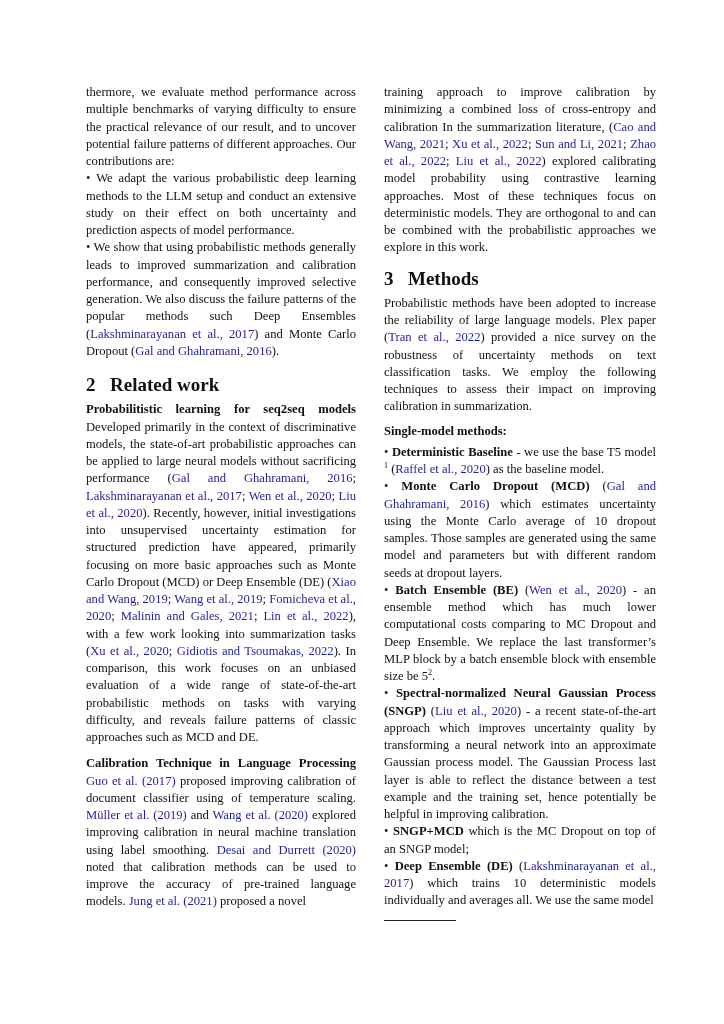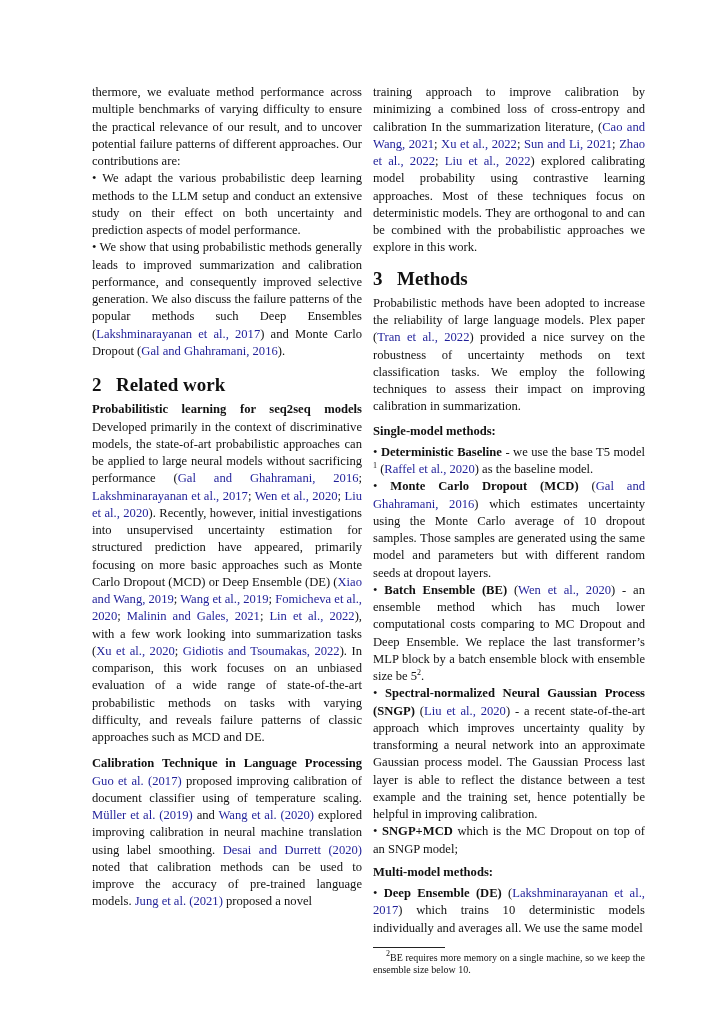--- a/index.html
+++ b/index.html
@@ -1,20 +1,20 @@
 <!DOCTYPE html>
 <html><head>
 <meta charset="utf-8">
 <style>
   html, body { margin: 0; padding: 0; background: #ffffff; }
   body { width: 724px; height: 1024px; position: relative; overflow: hidden;
          font-family: "Liberation Serif", "DejaVu Serif", serif; color: #111; }
   .col { position: absolute; top: 84px; width: 270px; font-size: 12.6px; line-height: 17.25px; }
-  .col.left { left: 92px; }
-  .col.right { left: 373px; width: 272px; }
+  .col.left { left: 86px; }
+  .col.right { left: 384px; width: 272px; }
   .para { text-align: justify; margin: 0; hyphens: manual; }
   .cite { color: #1f1f99; }
   .b { font-weight: bold; }
   .sec { font-weight: bold; font-size: 19px; margin: 13px 0 8px 0; }
   .sec .num { display: inline-block; width: 24px; }
   .para-head { font-weight: bold; }
   .sub { font-weight: bold; margin: 5px 0 4px 0; }
   .gap { margin-top: 7px; }
   sup { font-size: 8px; line-height: 0; vertical-align: 5px; }
   .fnrule { width: 72px; border-top: 0.8px solid #222; margin: 10px 0 4px 0; }
@@ -48,19 +48,17 @@
   <p class="para">• <span class="b">Deterministic Baseline</span><span> - we use the base T5 model</span><sup> <span>1</span></sup><span> (</span><a class="cite">Raffel et al., 2020</a><span>) as the baseline model.</span></p>
 
   <p class="para">• <span class="b">Monte Carlo Dropout (MCD)</span><span> (</span><a class="cite">Gal and Ghahramani, 2016</a><span>) which estimates uncertainty using the Monte Carlo average of 10 dropout samples. Those samples are generated using the same model and parameters but with different random seeds at dropout layers.</span></p>
 
   <p class="para">• <span class="b">Batch Ensemble (BE)</span><span> (</span><a class="cite">Wen et al., 2020</a><span>) - an ensemble method which has much lower computational costs comparing to MC Dropout and Deep Ensemble. We replace the last transformer’s MLP block by a batch ensemble block with ensemble size be 5</span><sup>2</sup><span>.</span></p>
 
   <p class="para">• <span class="b">Spectral-normalized Neural Gaussian Process (SNGP)</span><span> (</span><a class="cite">Liu et al., 2020</a><span>) - a recent state-of-the-art approach which improves uncertainty quality by transforming a neural network into an approximate Gaussian process model. The Gaussian Process last layer is able to reflect the distance between a test example and the training set, hence potentially be helpful in improving calibration.</span></p>
 
   <p class="para">• <span class="b">SNGP+MCD</span><span> which is the MC Dropout on top of an SNGP model;</span></p>
 
-  <div class="sub" style="margin-top:6px;">Multi-model methods:</div>
 
   <p class="para">• <span class="b">Deep Ensemble (DE)</span><span> (</span><a class="cite">Lakshminarayanan et al., 2017</a><span>) which trains 10 deterministic models individually and averages all. We use the same model</span></p>
 
   <div class="fnrule"></div>
-  <p class="fn ind"><sup>2</sup><span>BE requires more memory on a single machine, so we keep the ensemble size below 10.</span></p>
 </div>
 
 </body></html>

